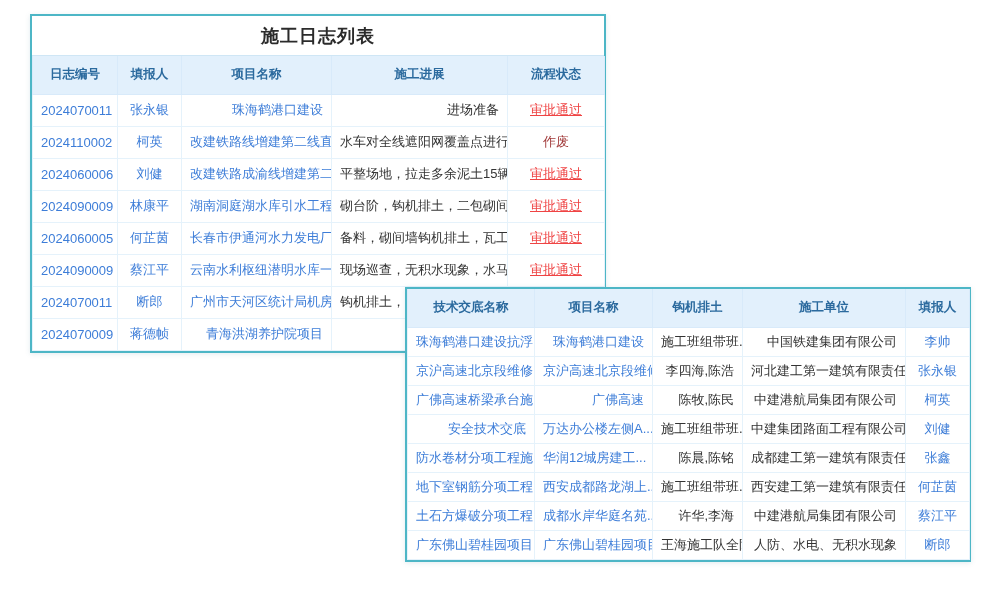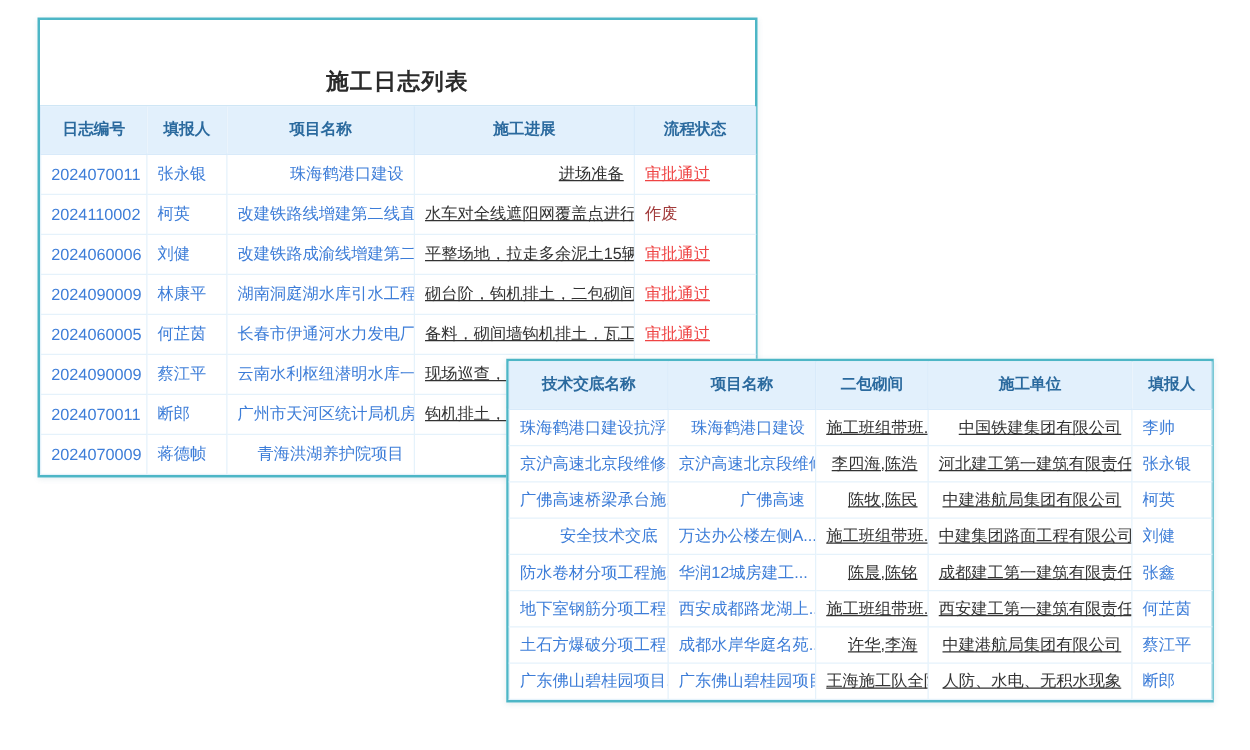--- a/index.html
+++ b/index.html
@@ -18,21 +18,20 @@
   }
   .panel-log { left:30px; top:14px; width:576px; z-index:1; }
   .panel-disclosure { left:405px; top:287px; width:566px; z-index:2; }
   .panel-title {
     height:40px; line-height:40px;
     text-align:center;
     font-size:18px; font-weight:bold;
     color:#2b2b2b;
     border-bottom:1px solid #cfe6f5;
     letter-spacing:1px;
-    margin-top:29px;
   }
   table.data-table {
     width:100%;
     border-collapse:collapse;
     table-layout:fixed;
     font-size:13px;
   }
   .data-table th {
     background:#e2f0fc;
     color:#2b6a9e;
@@ -48,24 +47,24 @@
   }
   .data-table td {
     height:32px;
     padding:0 8px;
     border:1px solid #e5f2fb;
     white-space:nowrap;
     overflow:hidden;
     background:#ffffff;
   }
   .panel-disclosure .data-table td { height:29px; }
-  .c-center { }
+  .c-center { text-align:center; }
   .c-left   { text-align:right; }
   .c-link   { color:#3d7dd8; cursor:pointer; }
-  .c-text   { color:#333333;text-decoration:underline; }
+  .c-text   { color:#333333; }
   .st-approved { color:#ef4444; text-decoration:underline; cursor:pointer; }
   .st-void     { color:#a23b3b; cursor:pointer; }
   .st-pending  { color:#e0a23c; text-decoration:underline; cursor:pointer; }
 </style>
 </head>
 <body>
 
 <div class="panel panel-log">
   <div class="panel-title">施工日志列表</div>
   <table class="data-table">
@@ -152,21 +151,21 @@
       <col style="width:127px">
         <col style="width:118px">
         <col style="width:90px">
         <col style="width:163px">
         <col style="width:64px">
     </colgroup>
     <thead>
       <tr>
         <th>技术交底名称</th>
         <th>项目名称</th>
-        <th>二包砌间</th>
+        <th>钩机排土</th>
         <th>施工单位</th>
         <th>填报人</th>
       </tr>
     </thead>
     <tbody>
       <tr>
         <td class="c-left c-link">珠海鹤港口建设抗浮...</td>
         <td class="c-left c-link">珠海鹤港口建设</td>
         <td class="c-left c-text">施工班组带班...</td>
         <td class="c-left c-text">中国铁建集团有限公司</td>

